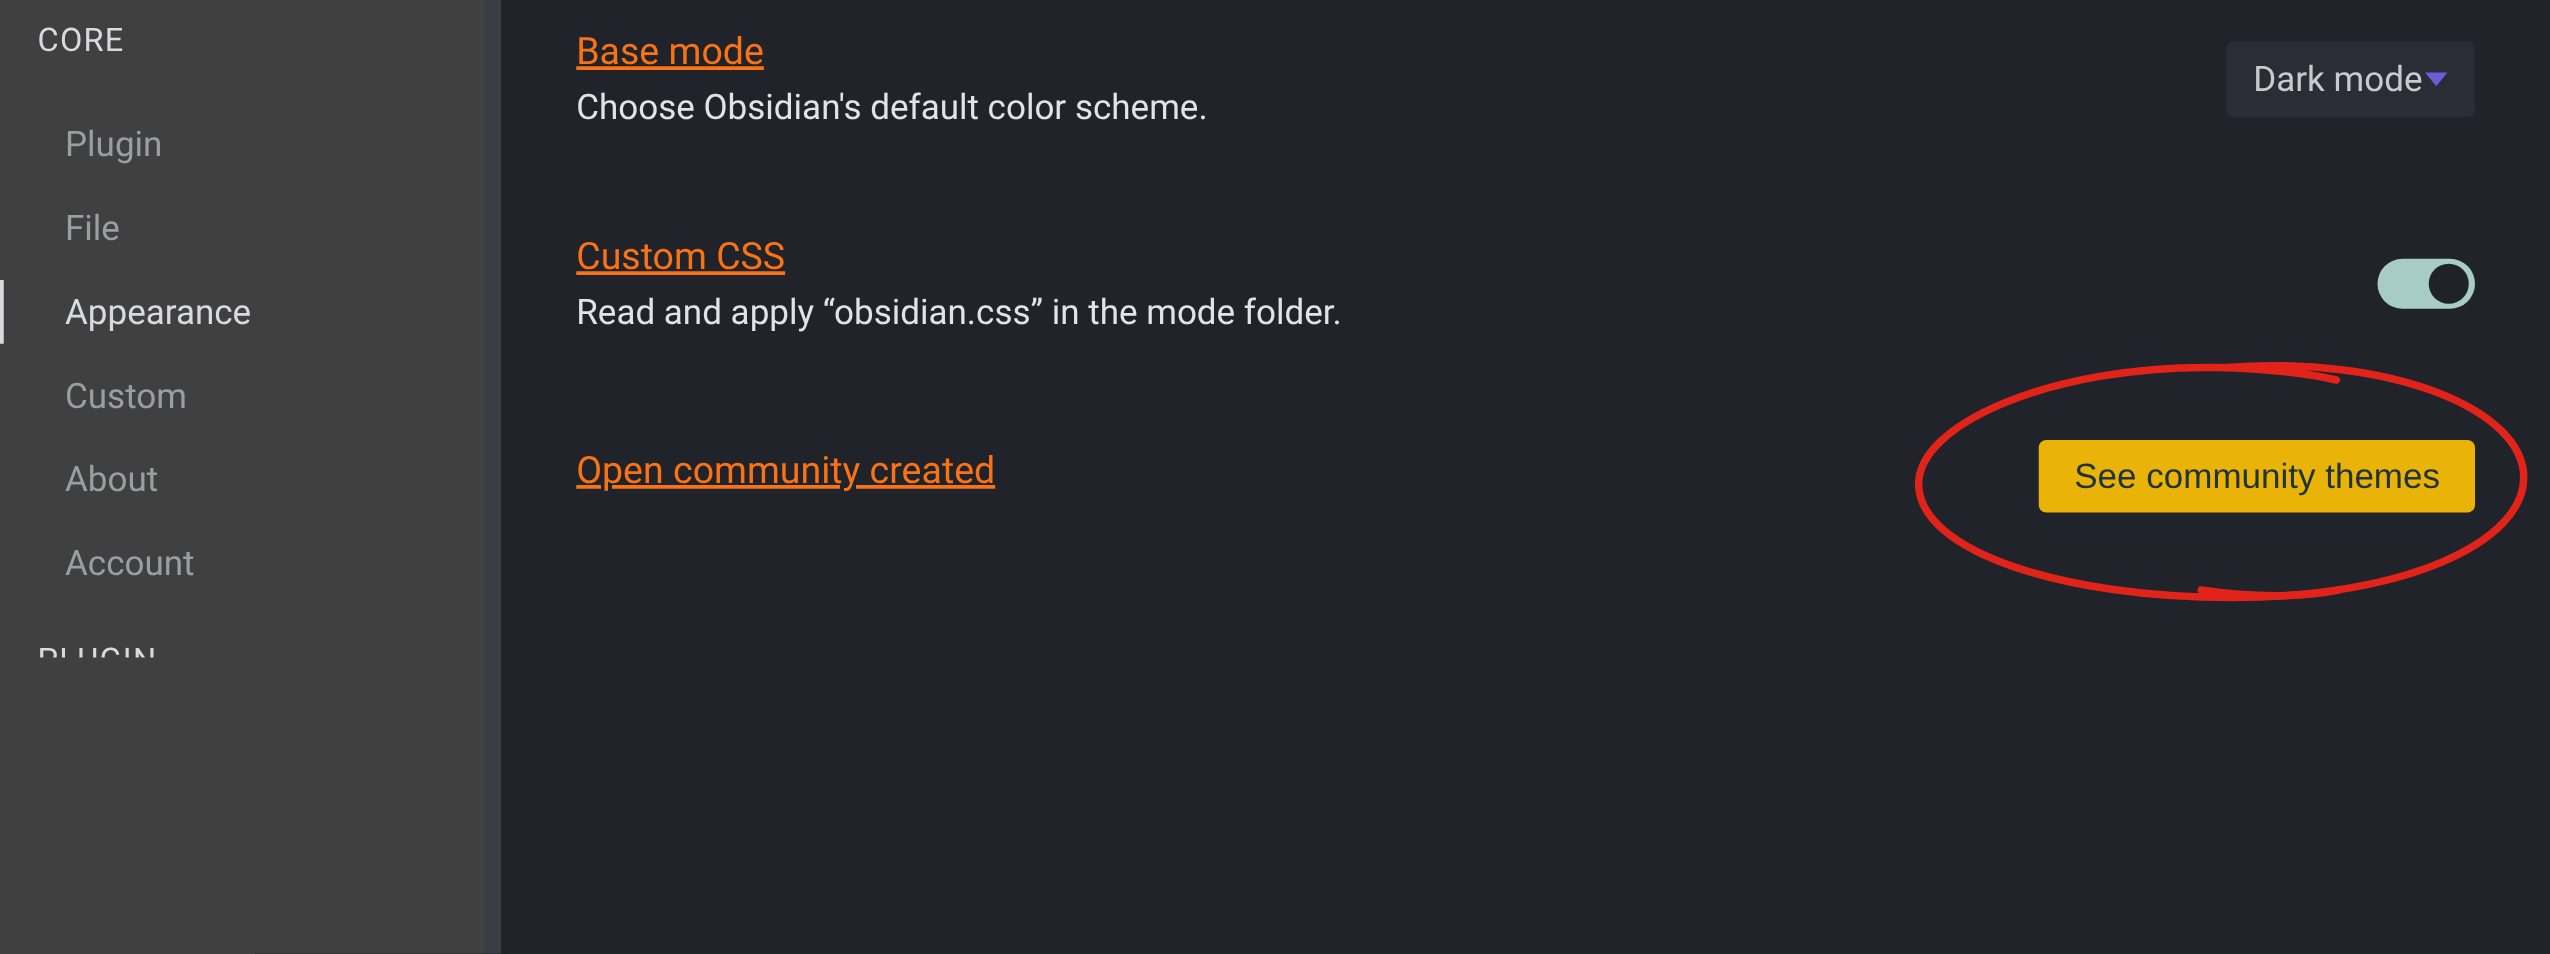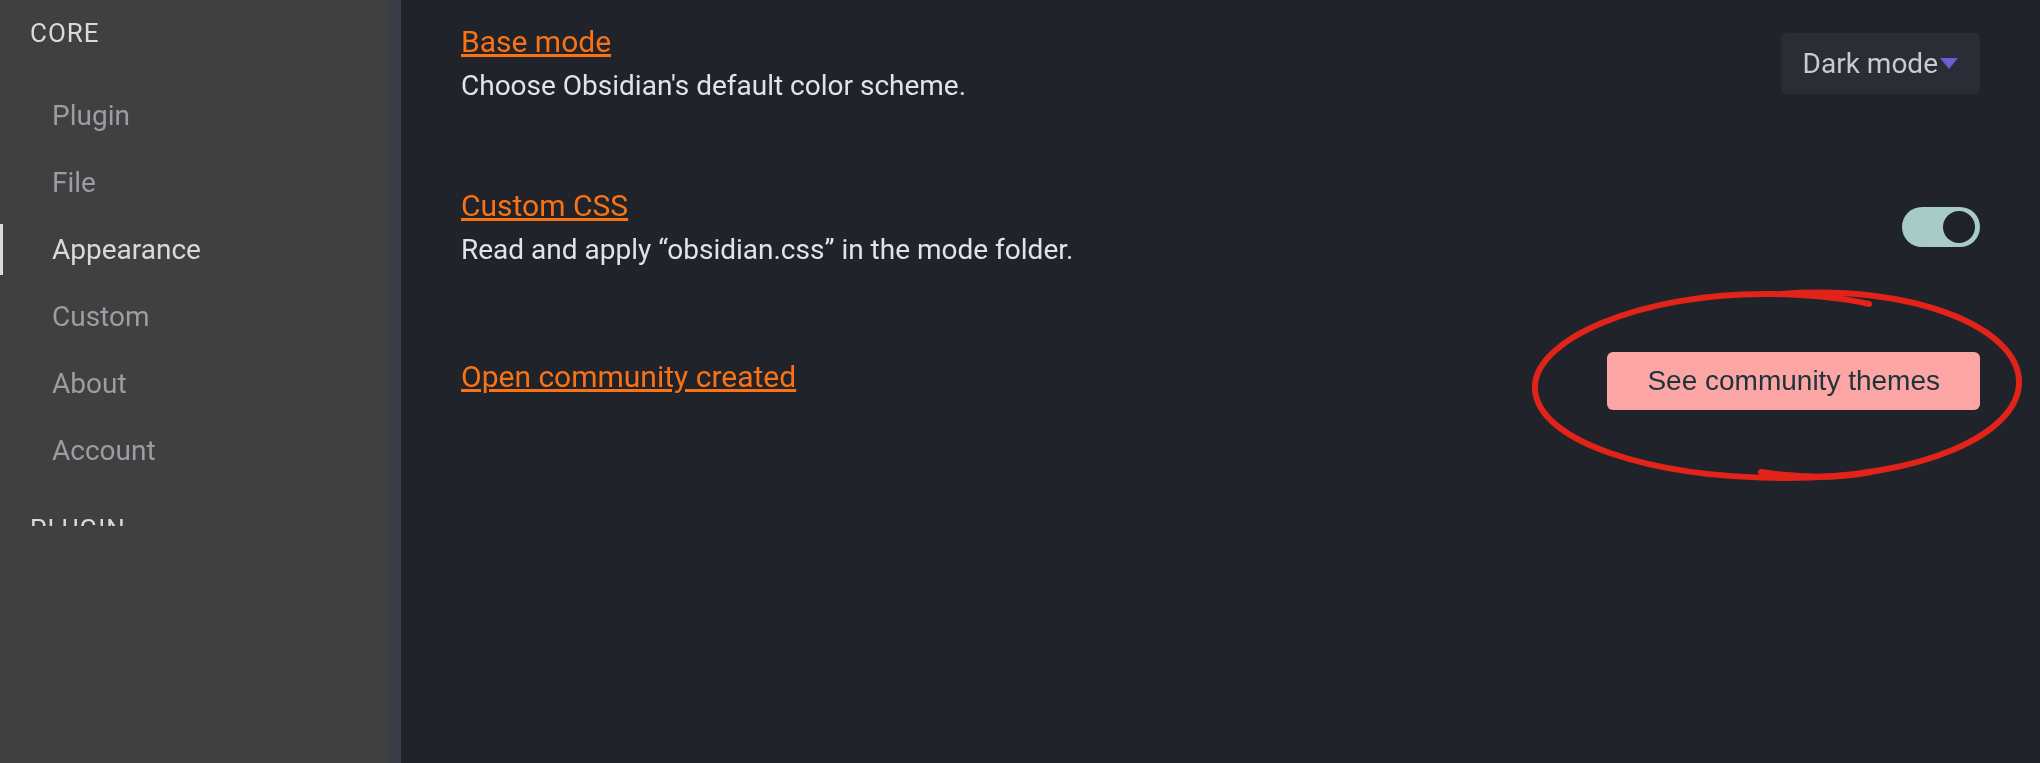--- a/index.html
+++ b/index.html
@@ -123,24 +123,24 @@
     top: 4px;
     right: 5px;
     width: 32px;
     height: 32px;
     background: #1f2228;
     border-radius: 50%;
   }
 
   
   .pill-button {
-    background: #fca5a5;
+    background: #eab308;
     color: #21333a;
     font-size: 28px;
-    padding: 13px 40px;
+    padding: 13px 28px;
     border: none;
     border-radius: 6px;
     cursor: pointer;
     font-weight: 400;
   }
 
   
   .annotation {
     position: absolute;
     pointer-events: none;

